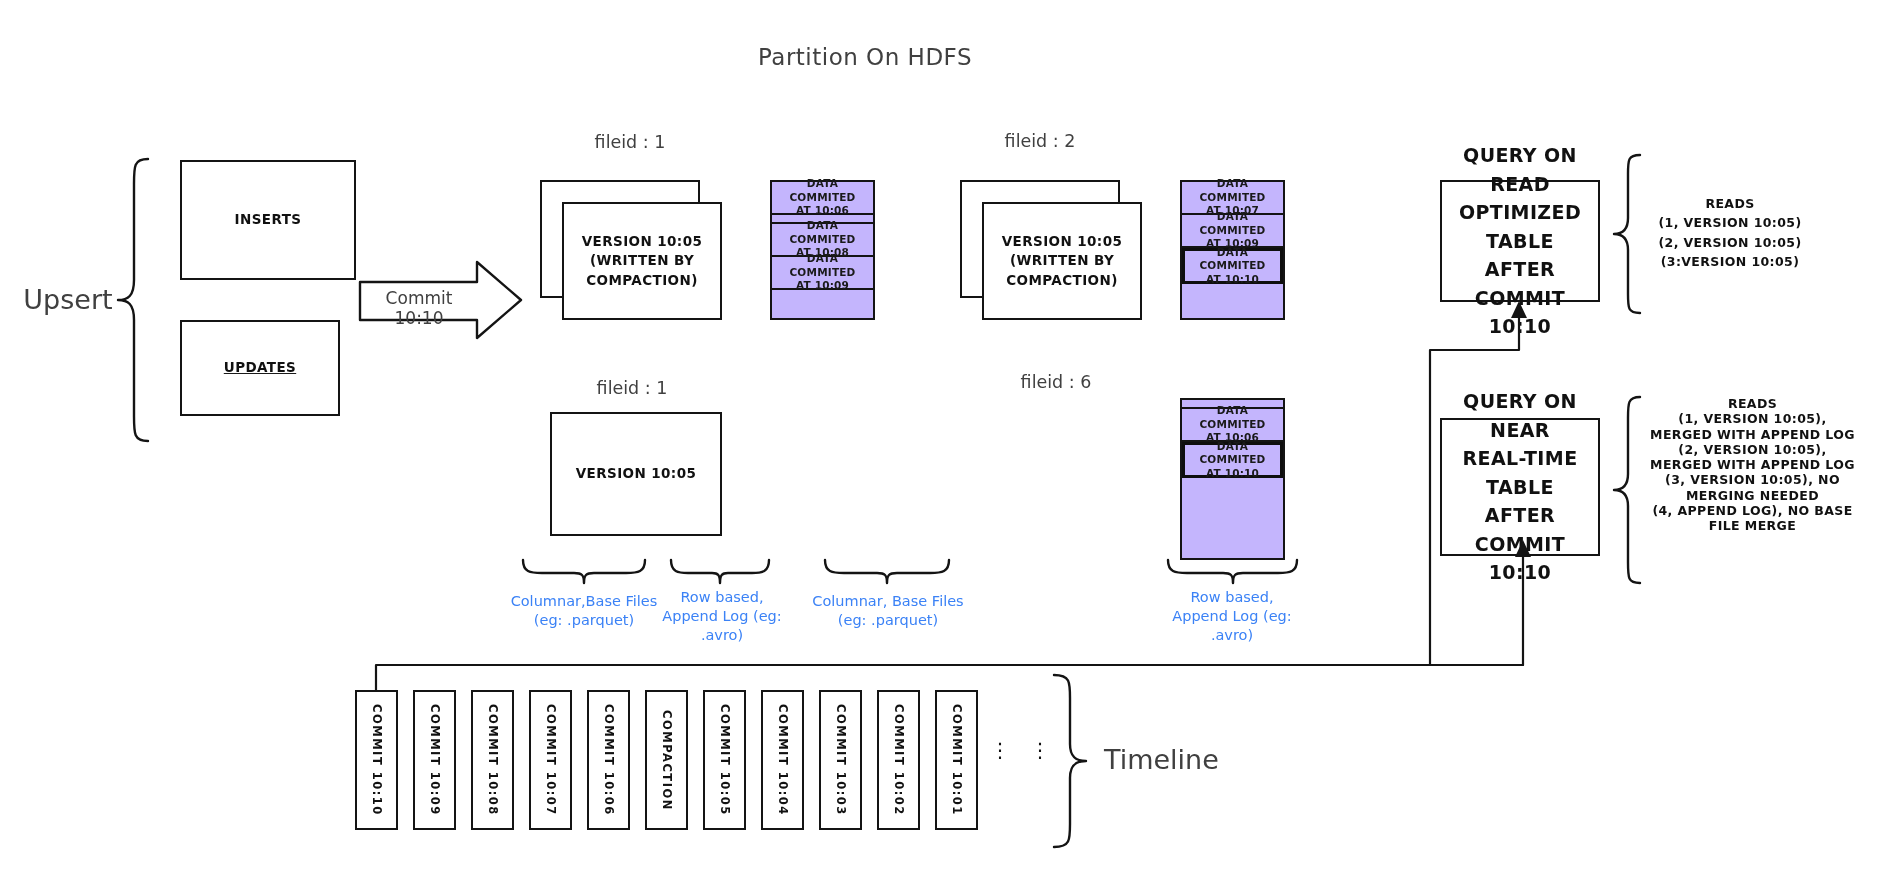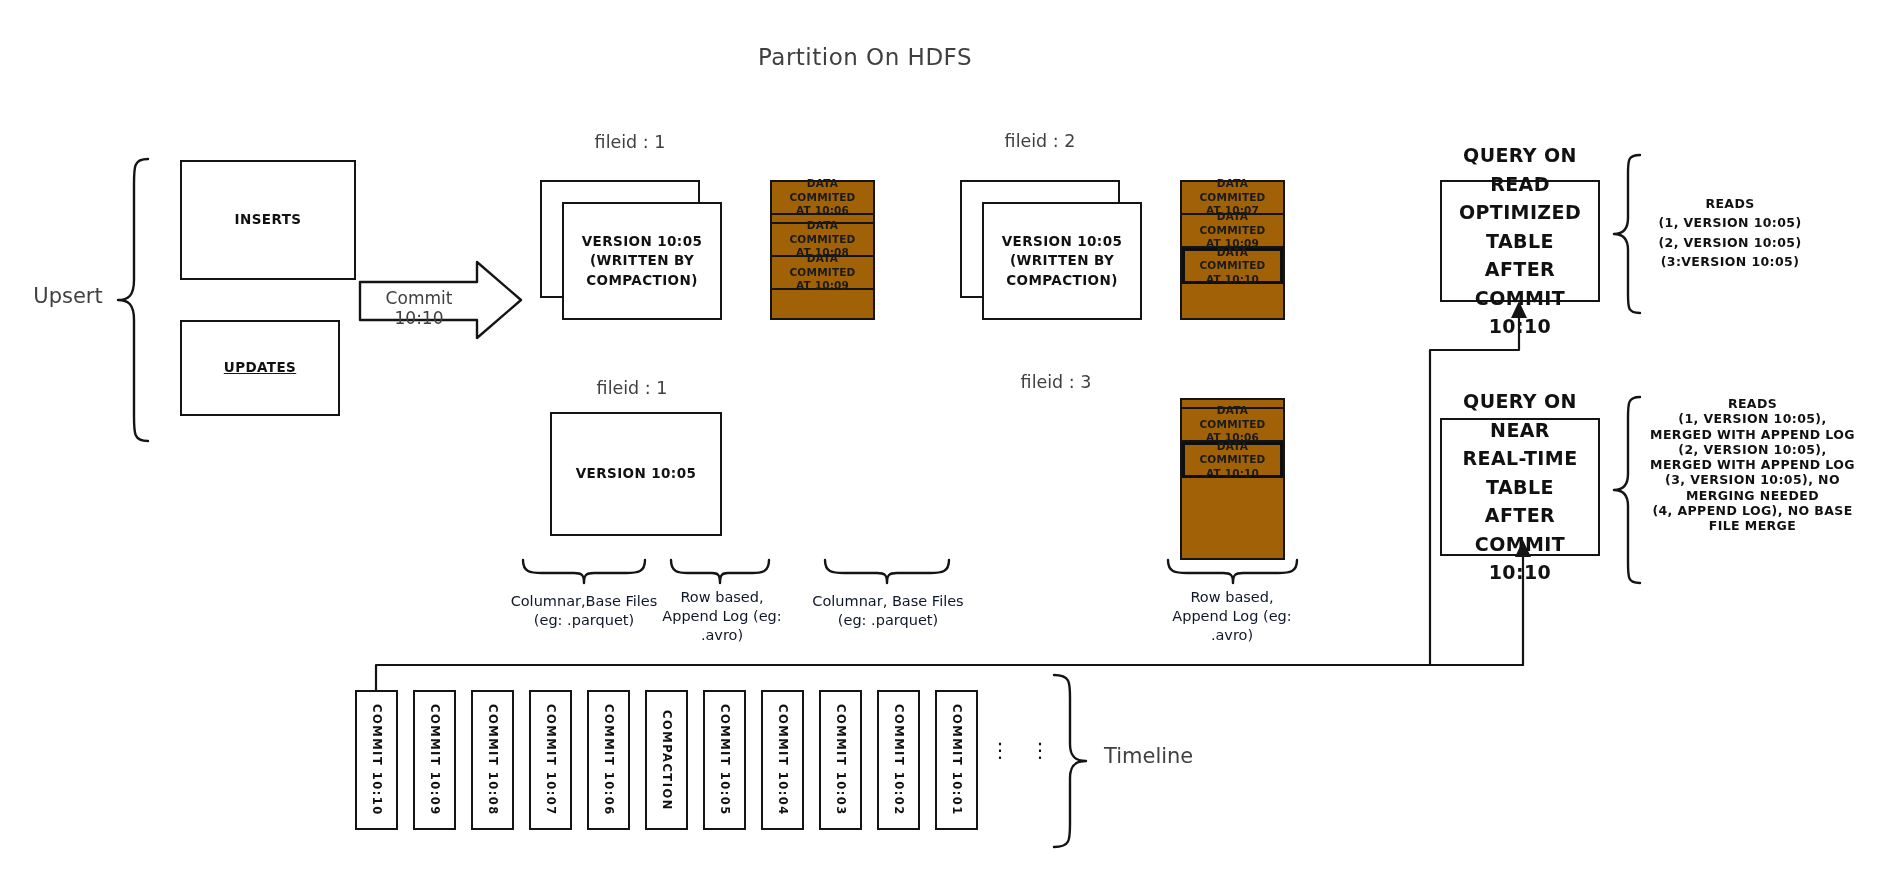--- a/index.html
+++ b/index.html
@@ -6,28 +6,28 @@
   .stage{
     position:relative;width:1900px;height:880px;background:#fff;overflow:hidden;
     font-family:"DejaVu Sans",sans-serif;color:#1a1a1a;
   }
   .abs{position:absolute;}
   .center{text-align:center;}
   .pre{white-space:pre-line;}
   .hand{font-family:"DejaVu Sans",sans-serif;color:#404040;}
   .caps{font-weight:bold;letter-spacing:.4px;color:#111;}
   .title{font-size:23px;letter-spacing:.5px;}
-  .biglabel{font-size:21px;}
+  .biglabel{font-size:27px;}
   .fileid{font-size:17.5px;}
-  .bracelabel{font-size:14.5px;line-height:1.3;color:#0f172a;}
+  .bracelabel{font-size:14.5px;line-height:1.3;color:#3b82f6;}
   .box{position:absolute;border:2.2px solid #141414;background:#fff;box-sizing:border-box;
        display:flex;align-items:center;justify-content:center;}
   .boxtext{font-size:13.5px;line-height:1.42;text-align:center;}
   .querytext{font-size:19px;line-height:1.5;text-align:center;}
-  .logbox{position:absolute;border:2.2px solid #141414;background:#a16207;box-sizing:border-box;}
+  .logbox{position:absolute;border:2.2px solid #141414;background:#c4b5fd;box-sizing:border-box;}
   .cell{box-sizing:border-box;border-bottom:2.2px solid #141414;display:flex;align-items:center;justify-content:center;
         font-size:10.5px;font-weight:bold;line-height:1.3;text-align:center;letter-spacing:.2px;}
   .cell.gap{height:9px;}
   .cell.entry{height:33px;}
   .cell.bold{height:36px;border:3.2px solid #0e0e0e;}
   .reads1{font-size:12.5px;line-height:1.55;}
   .reads2{font-size:12.5px;line-height:1.22;}
   .tl-row{position:absolute;display:flex;gap:15px;}
   .tl-box{width:43px;height:140px;border:2.2px solid #141414;box-sizing:border-box;background:#fff;
           display:flex;align-items:center;justify-content:center;}
@@ -95,21 +95,21 @@
 AT 10:09</div>
     <div class="cell bold pre">DATA COMMITED
 AT 10:10</div>
   </div>
 
   <div class="abs hand fileid center" style="left:552px;top:378px;width:160px;">fileid : 1</div>
   <div class="box" style="left:550px;top:412px;width:172px;height:124px;">
     <span class="caps boxtext">VERSION 10:05</span>
   </div>
 
-  <div class="abs hand fileid center" style="left:976px;top:372px;width:160px;">fileid : 3</div>
+  <div class="abs hand fileid center" style="left:976px;top:372px;width:160px;">fileid : 6</div>
   <div class="logbox" style="left:1180px;top:398px;width:105px;height:162px;">
     <div class="cell gap"></div>
     <div class="cell entry pre">DATA COMMITED
 AT 10:06</div>
     <div class="cell bold pre">DATA COMMITED
 AT 10:10</div>
   </div>
 
   <svg class="abs" style="left:520px;top:556px;" width="128" height="30">
     <path class="stroke" d="M 3,4 C 3,16 10,17 22,17 L 54,17 C 62,17 64,19 64,27 C 64,19 66,17 74,17 L 106,17 C 118,17 125,16 125,4"></path>

